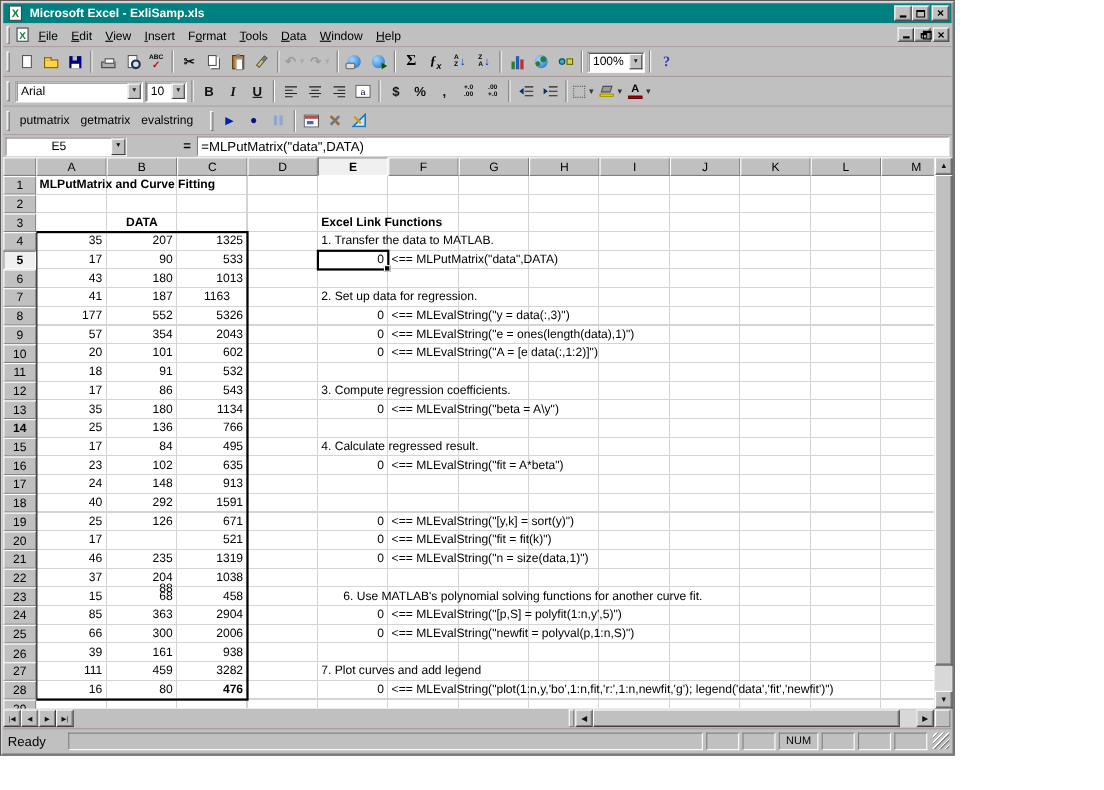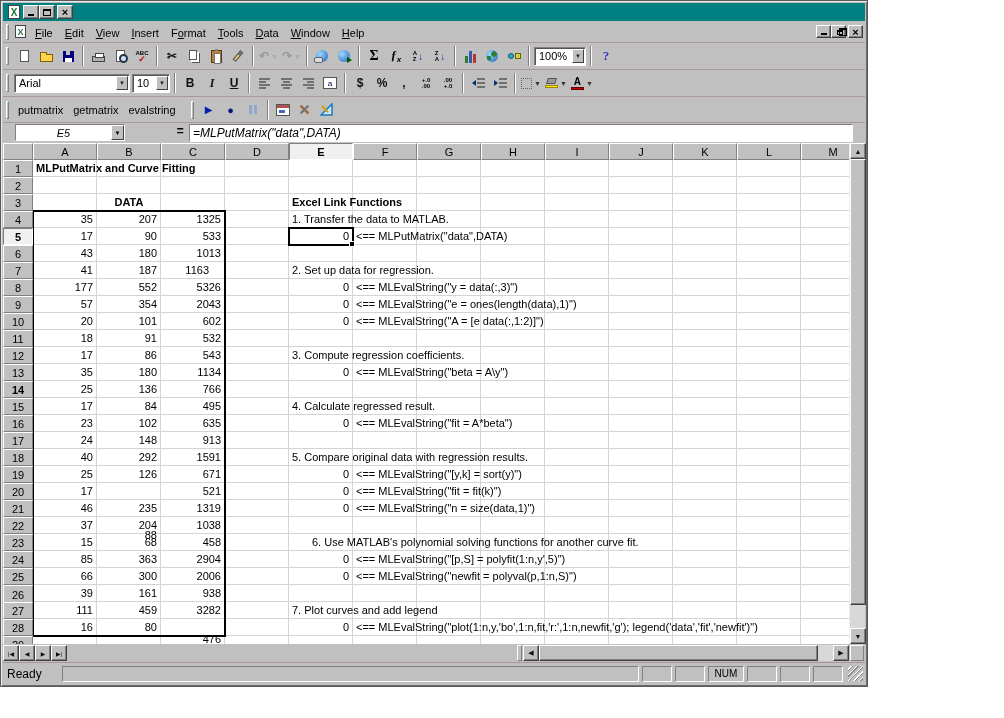--- a/index.html
+++ b/index.html
@@ -94,21 +94,21 @@
     box-shadow:inset 1px 1px 0 #555;padding:1px 1px 1px 4px;font-size:11px;flex:none;margin:0 1px;}
   .fb-combo .val{flex:1;font-size:11px;white-space:nowrap;overflow:hidden;}
   .ddbtn{width:12px;height:14px;background:var(--chrome);border:1px solid;border-color:var(--lt) var(--dkr) var(--dkr) var(--lt);
     display:flex;align-items:center;justify-content:center;font-size:6px;color:#222;flex:none;margin-left:2px;}
   .link-btn{font-size:11px;padding:3px 5px;color:#000;flex:none;}
   .vbplay{color:#0022aa;font-size:10px;}
   .vbrec{color:#001780;font-size:11px;}
   .pause{display:flex;gap:2px;}
   .pause b{width:3px;height:9px;background:#8fa8cc;}
   
-  .formulabar{height:20px;display:flex;flex:none;padding:1px 12px;background:var(--chrome);font-style:italic;}
+  .formulabar{height:20px;display:flex;align-items:center;flex:none;padding:1px 2px;background:var(--chrome);}
   .namebox{width:110px;height:17px;background:#fff;border:1px solid;border-color:var(--dk) var(--lt) var(--lt) var(--dk);
     display:flex;align-items:center;font-size:11px;flex:none;}
   .namebox .nbval{flex:1;text-align:center;}
   .nb-dd{width:13px;height:15px;background:var(--chrome);border:1px solid;border-color:var(--lt) var(--dkr) var(--dkr) var(--lt);
     font-size:6px;display:flex;align-items:center;justify-content:center;flex:none;}
   .fb-gap{width:46px;flex:none;}
   .fb-eq{width:18px;height:16px;font-size:12px;font-weight:bold;text-align:center;flex:none;}
   .fb-input{flex:1;height:18px;background:#fff;border:1px solid;border-color:var(--dk) var(--lt) var(--lt) var(--dk);
     font-size:12px;padding:1px 3px;white-space:nowrap;overflow:hidden;}
   
@@ -165,20 +165,21 @@
 
 <div class="window">
 
   <div class="titlebar">
     <span class="doc-icon">
       <svg width="14" height="14">
           <rect x="1.5" y="0.5" width="11" height="13" fill="#fff" stroke="#444"></rect>
           <text x="7" y="10.5" text-anchor="middle" font-size="10" font-weight="bold" fill="#1a7a3c" font-family="Liberation Serif,serif">X</text>
         </svg>
     </span>
+    <span class="title-text">Microsoft Excel - ExliSamp.xls</span>
     <span class="win-btns">
       <span class="wbtn">
           <span class="g-min"></span>
         </span>
       <span class="wbtn">
           <span class="g-max"></span>
         </span>
       <span class="wbtn gap">
           <span class="g-x">×</span>
         </span>
@@ -603,38 +604,37 @@
           <div class="cell num" style="left: 64px; top: 410px; width: 60px;">300</div>
           <div class="cell num" style="left: 128px; top: 410px; width: 60px;">2006</div>
           <div class="cell num" style="left: 0px; top: 427px; width: 60px;">39</div>
           <div class="cell num" style="left: 64px; top: 427px; width: 60px;">161</div>
           <div class="cell num" style="left: 128px; top: 427px; width: 60px;">938</div>
           <div class="cell num" style="left: 0px; top: 444px; width: 60px;">111</div>
           <div class="cell num" style="left: 64px; top: 444px; width: 60px;">459</div>
           <div class="cell num" style="left: 128px; top: 444px; width: 60px;">3282</div>
           <div class="cell num" style="left: 0px; top: 461px; width: 60px;">16</div>
           <div class="cell num" style="left: 64px; top: 461px; width: 60px;">80</div>
-          <div class="cell num" style="left: 128px; top: 473px; width: 60px;">476</div>
+          <div class="cell num" style="left: 128px; top: 461px; width: 60px; font-weight: bold;">476</div>
           <div class="cell" style="left: 259px; top: 53px;">1. Transfer the data to MATLAB.</div>
           <div class="cell num" style="left: 256px; top: 70px; width: 60px;">0</div>
           <div class="cell" style="left: 323px; top: 70px;">&lt;== MLPutMatrix("data",DATA)</div>
           <div class="cell" style="left: 259px; top: 104px;">2. Set up data for regression.</div>
           <div class="cell num" style="left: 256px; top: 121px; width: 60px;">0</div>
           <div class="cell" style="left: 323px; top: 121px;">&lt;== MLEvalString("y = data(:,3)")</div>
           <div class="cell num" style="left: 256px; top: 138px; width: 60px;">0</div>
           <div class="cell" style="left: 323px; top: 138px;">&lt;== MLEvalString("e = ones(length(data),1)")</div>
           <div class="cell num" style="left: 256px; top: 155px; width: 60px;">0</div>
           <div class="cell" style="left: 323px; top: 155px;">&lt;== MLEvalString("A = [e data(:,1:2)]")</div>
           <div class="cell" style="left: 259px; top: 189px;">3. Compute regression coefficients.</div>
           <div class="cell num" style="left: 256px; top: 206px; width: 60px;">0</div>
           <div class="cell" style="left: 323px; top: 206px;">&lt;== MLEvalString("beta = A\y")</div>
           <div class="cell" style="left: 259px; top: 240px;">4. Calculate regressed result.</div>
           <div class="cell num" style="left: 256px; top: 257px; width: 60px;">0</div>
           <div class="cell" style="left: 323px; top: 257px;">&lt;== MLEvalString("fit = A*beta")</div>
-          <div class="cell" style="left: 259px; top: 291px;">5. Compare original data with regression results.</div>
           <div class="cell num" style="left: 256px; top: 308px; width: 60px;">0</div>
           <div class="cell" style="left: 323px; top: 308px;">&lt;== MLEvalString("[y,k] = sort(y)")</div>
           <div class="cell num" style="left: 256px; top: 325px; width: 60px;">0</div>
           <div class="cell" style="left: 323px; top: 325px;">&lt;== MLEvalString("fit = fit(k)")</div>
           <div class="cell num" style="left: 256px; top: 342px; width: 60px;">0</div>
           <div class="cell" style="left: 323px; top: 342px;">&lt;== MLEvalString("n = size(data,1)")</div>
           <div class="cell" style="left: 259px; top: 376px; margin-left: 20px;">6. Use MATLAB's polynomial solving functions for another curve fit.</div>
           <div class="cell num" style="left: 256px; top: 393px; width: 60px;">0</div>
           <div class="cell" style="left: 323px; top: 393px;">&lt;== MLEvalString("[p,S] = polyfit(1:n,y',5)")</div>
           <div class="cell num" style="left: 256px; top: 410px; width: 60px;">0</div>

